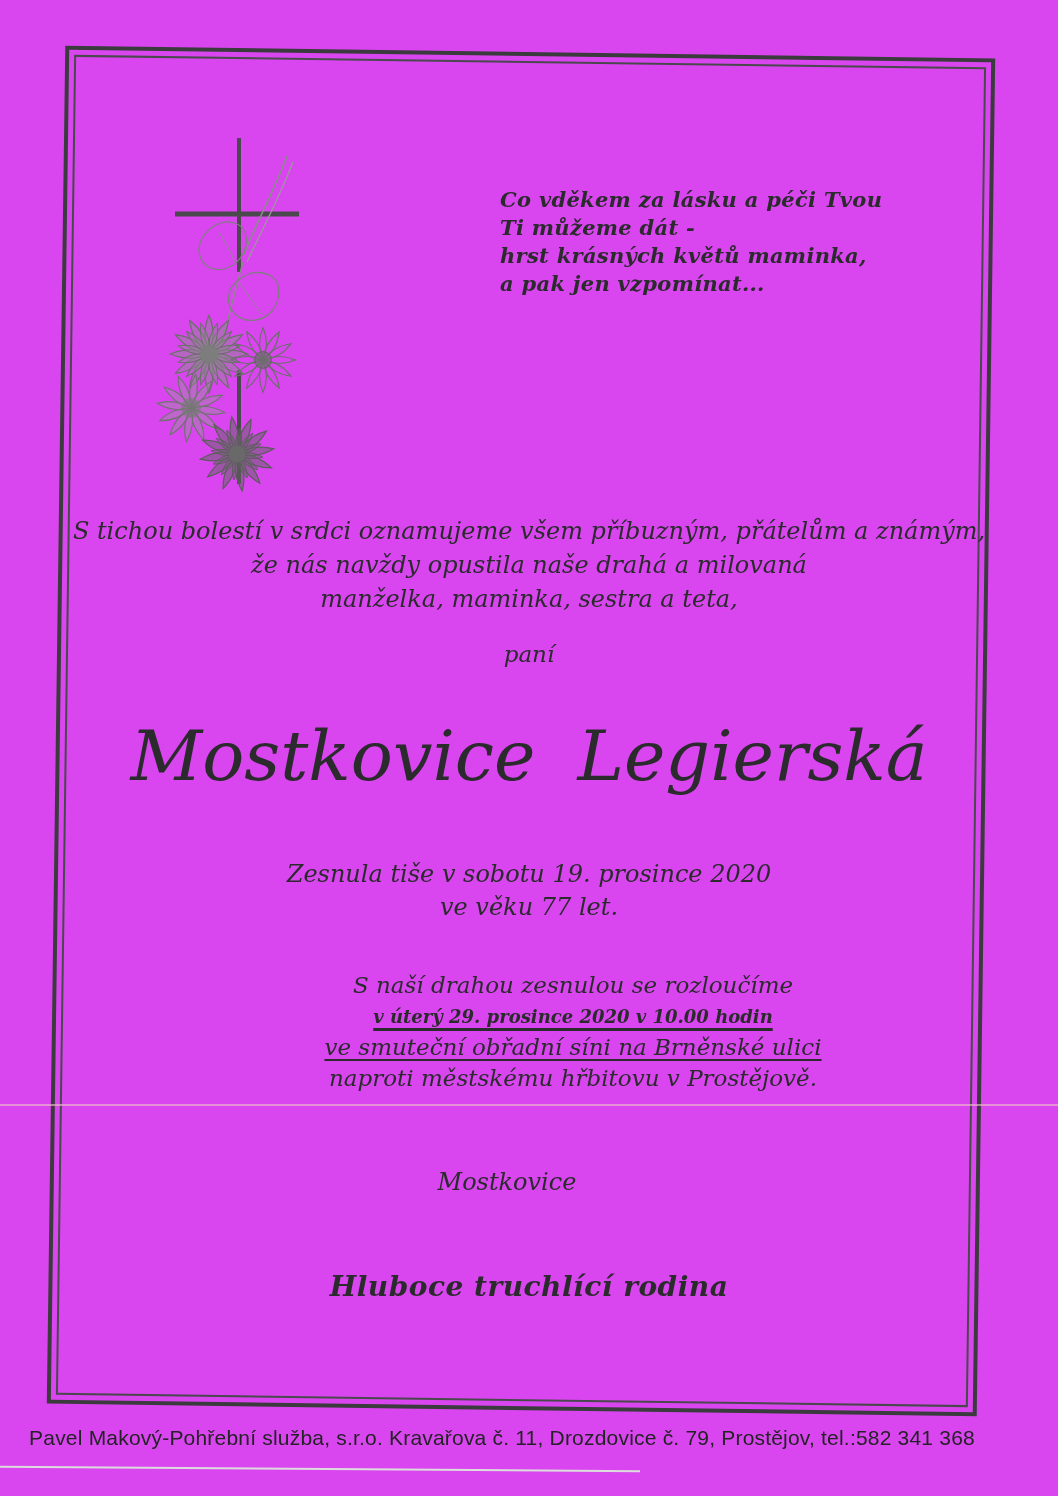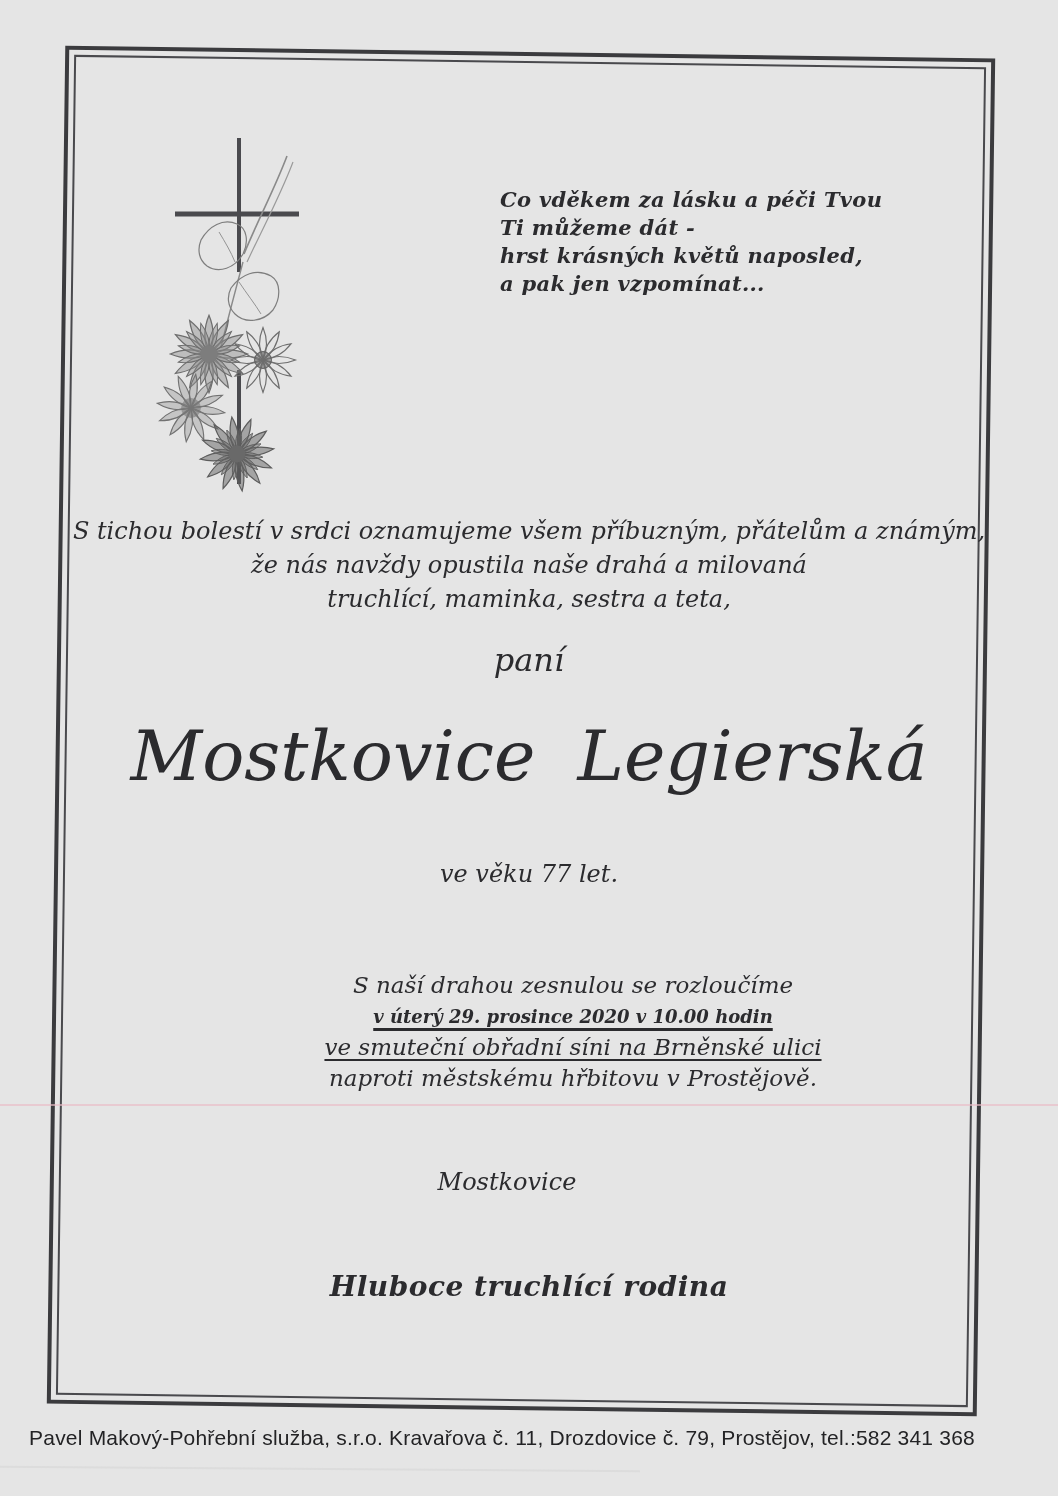--- a/index.html
+++ b/index.html
@@ -6,21 +6,21 @@
   html,body{margin:0;padding:0;}
   body{
     background:#ffffff;
     font-family:"DejaVu Serif", serif;
     color:#2b2b2e;
   }
   .page{
     position:relative;
     width:1058px;
     height:1496px;
-    background:#e5e5e5;
+    background:#d946ef;
     overflow:hidden;
   }
   
   .frame{
     position:absolute;
     left:56px; top:52px;
     width:930px; height:1358px;
     border:4px solid #3b3b3e;
     transform:rotate(0.78deg);
     transform-origin:50% 50%;
@@ -61,21 +61,21 @@
     letter-spacing:.3px;
     white-space:nowrap;
   }
   .centerblock{
     position:absolute;
     left:0; width:1058px;
     text-align:center;
     font-style:italic;
   }
   .announcement{ top:514px; font-size:24px; line-height:34px; }
-  .salutation{ top:641px; font-size:32px; }
+  .salutation{ top:641px; font-size:23px; }
   .name{
     top:708px;
     font-size:70px;
     line-height:96px;
     font-style:italic;
     white-space:nowrap;
   }
   .name .last{ margin-left:42px; }
   .passing{ top:858px; font-size:24px; line-height:33px; }
   .farewell{ top:970px; font-size:23px; line-height:31px;padding-left:44px; }
@@ -161,37 +161,38 @@
     <g transform="translate(102,332) scale(1.2)" fill="rgba(100,100,100,0.5)" stroke="#5c5c5c" stroke-width="1">
       <use href="#flower12" transform="rotate(22)"></use>
       <use href="#flower12" transform="rotate(7) scale(0.7)"></use>
       <circle r="7" fill="#696969" stroke="none"></circle>
     </g>
   </svg>
 
   <div class="poem">
     <div>Co vděkem za lásku a péči Tvou</div>
     <div>Ti můžeme dát -</div>
-    <div>hrst krásných květů naposled,</div>
+    <div>hrst krásných květů maminka,</div>
     <div>a pak jen vzpomínat...</div>
   </div>
 
   <div class="centerblock announcement">
     <div>S tichou bolestí v srdci oznamujeme všem příbuzným, přátelům a známým,</div>
     <div>že nás navždy opustila naše drahá a milovaná</div>
-    <div>truchlící, maminka, sestra a teta,</div>
+    <div>manželka, maminka, sestra a teta,</div>
   </div>
 
   <div class="centerblock salutation">paní</div>
 
   <div class="centerblock name">
     <span class="first">Mostkovice</span><span class="last">Legierská</span>
   </div>
 
   <div class="centerblock passing">
+    <div>Zesnula tiše v sobotu 19. prosince 2020</div>
     <div>ve věku 77 let.</div>
   </div>
 
   <div class="centerblock farewell">
     <div>S naší drahou zesnulou se rozloučíme</div>
     <div class="u-bold">v úterý 29. prosince 2020 v 10.00 hodin</div>
     <div class="u">ve smuteční obřadní síni na Brněnské ulici</div>
     <div>naproti městskému hřbitovu v Prostějově.</div>
   </div>
 

